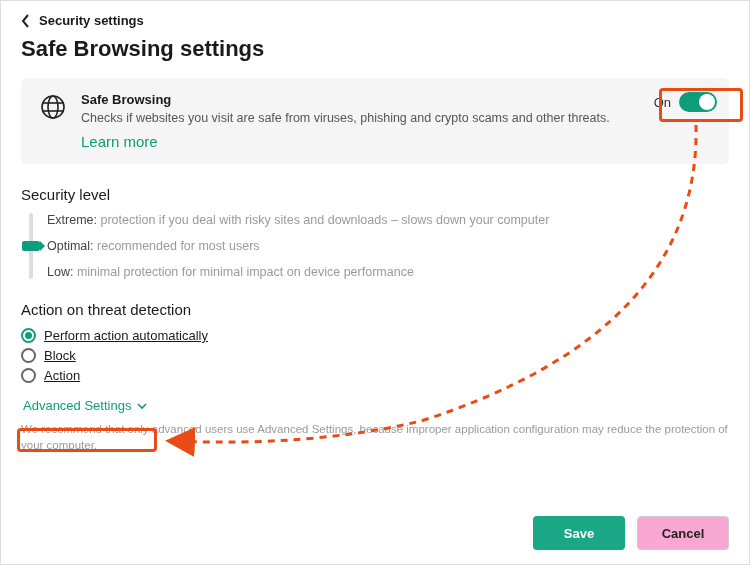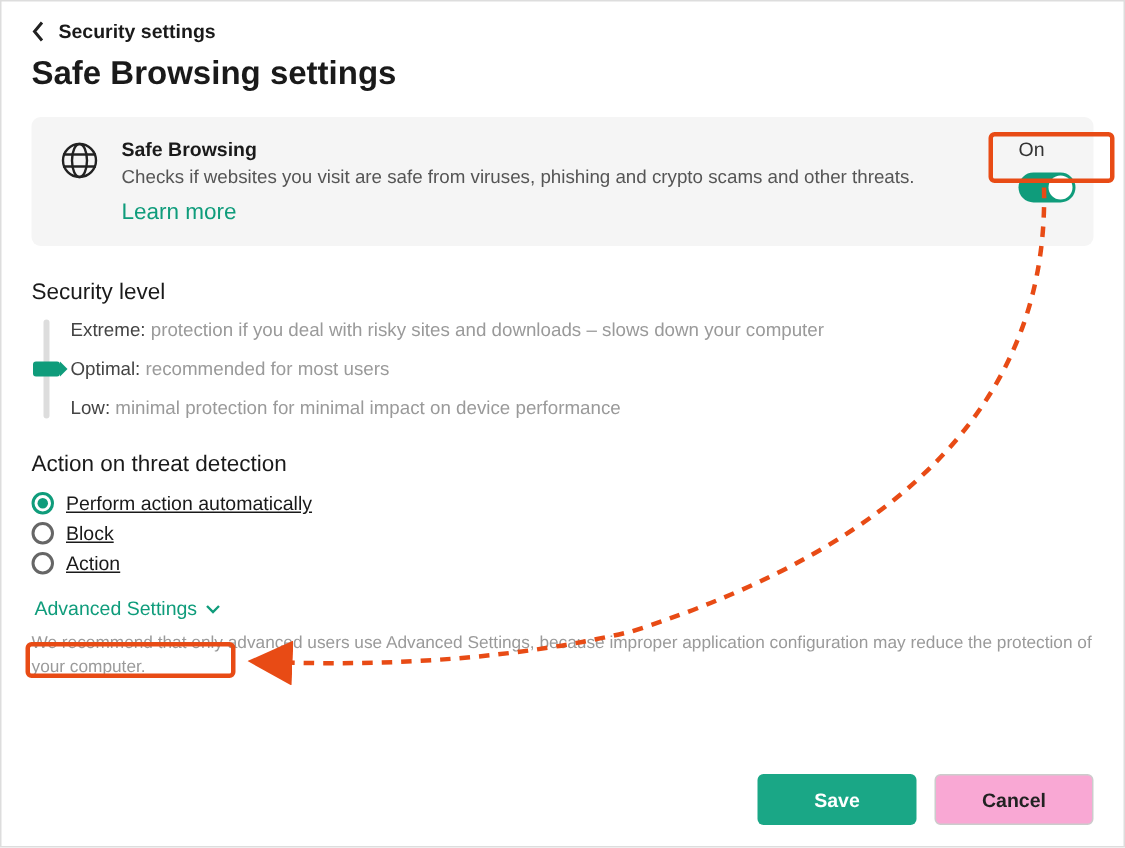--- a/index.html
+++ b/index.html
@@ -25,21 +25,21 @@
     align-items:flex-start;
     gap:14px;
     position:relative;
   }
   .card .icon-wrap { width:28px; display:flex; justify-content:center; padding-top:2px; }
   .card-title { font-weight:600; font-size:13px; margin-bottom:4px; }
   .card-desc { color:#555; font-size:12.5px; margin-bottom:8px; }
   .learn-more { color:#0f9c7b; font-size:15px; cursor:pointer; text-decoration:none; }
   .toggle-wrap {
     position:absolute; right:12px; top:14px;
-    display:flex; align-items:flex-start; gap:8px;flex-direction:column;
+    display:flex; align-items:center; gap:8px;
   }
   .toggle-label { font-size:13px; color:#333; }
   .toggle { width:38px; height:20px; background:#0f9c7b; border-radius:20px; position:relative; }
   .toggle .knob { width:16px; height:16px; background:#fff; border-radius:50%; position:absolute; top:2px; right:2px; }
   .anno-box { position:absolute; border:3px solid #e84b15; border-radius:4px; pointer-events:none; }
   #anno1 { right:6px; top:87px; width:84px; height:34px; }
   #anno2 { left:16px; top:427px; width:140px; height:24px; }
   h2.section { font-size:15px; font-weight:400; margin:22px 0 10px; }
   .slider { display:flex; gap:14px; padding-left:8px; }
   .slider-visual { width:4px; background:#ddd; border-radius:2px; position:relative; height:66px;}
@@ -50,21 +50,21 @@
   .levels .n{ color:#444; }
   .levels .d{ color:#9a9a9a; }
   .radio-row { display:flex; align-items:flex-start; gap:8px; margin:5px 0; font-size:13px; cursor:pointer;text-decoration:underline;}
   .radio { width:15px; height:15px; border:2px solid #666; border-radius:50%; position:relative; }
   .radio.sel { border-color:#0f9c7b;}
   .radio.sel::after{ content:''; position:absolute; inset:2px; background:#0f9c7b; border-radius:50%;}
   .adv { color:#0f9c7b; font-size:13px; display:inline-flex; gap:6px; align-items:center; cursor:pointer; margin-top:8px; padding:2px;}
   .adv svg{ width:10px;height:10px;}
   .note { color:#9a9a9a; font-size:11.5px; margin-top:6px; line-height:1.4;}
   .footer { position:absolute; bottom:14px; right:20px; display:flex; gap:12px;}
-  .btn { width:106px; height:34px; border-radius:4px; font-size:13px; display:flex; align-items:center; justify-content:center; cursor:pointer; font-weight:600;}
+  .btn { width:92px; height:34px; border-radius:4px; font-size:13px; display:flex; align-items:center; justify-content:center; cursor:pointer; font-weight:600;}
   .btn.primary{ background:#1aa786; color:#fff;}
   .btn.secondary{ background:#f9a8d4; border:1px solid #ccc; color:#222;}
   svg.arrow-path{ position:absolute; pointer-events:none; }
 </style>
 </head>
 <body>
 
 <div class="content">
   <div class="back-row">
     <svg viewBox="0 0 8 14">

